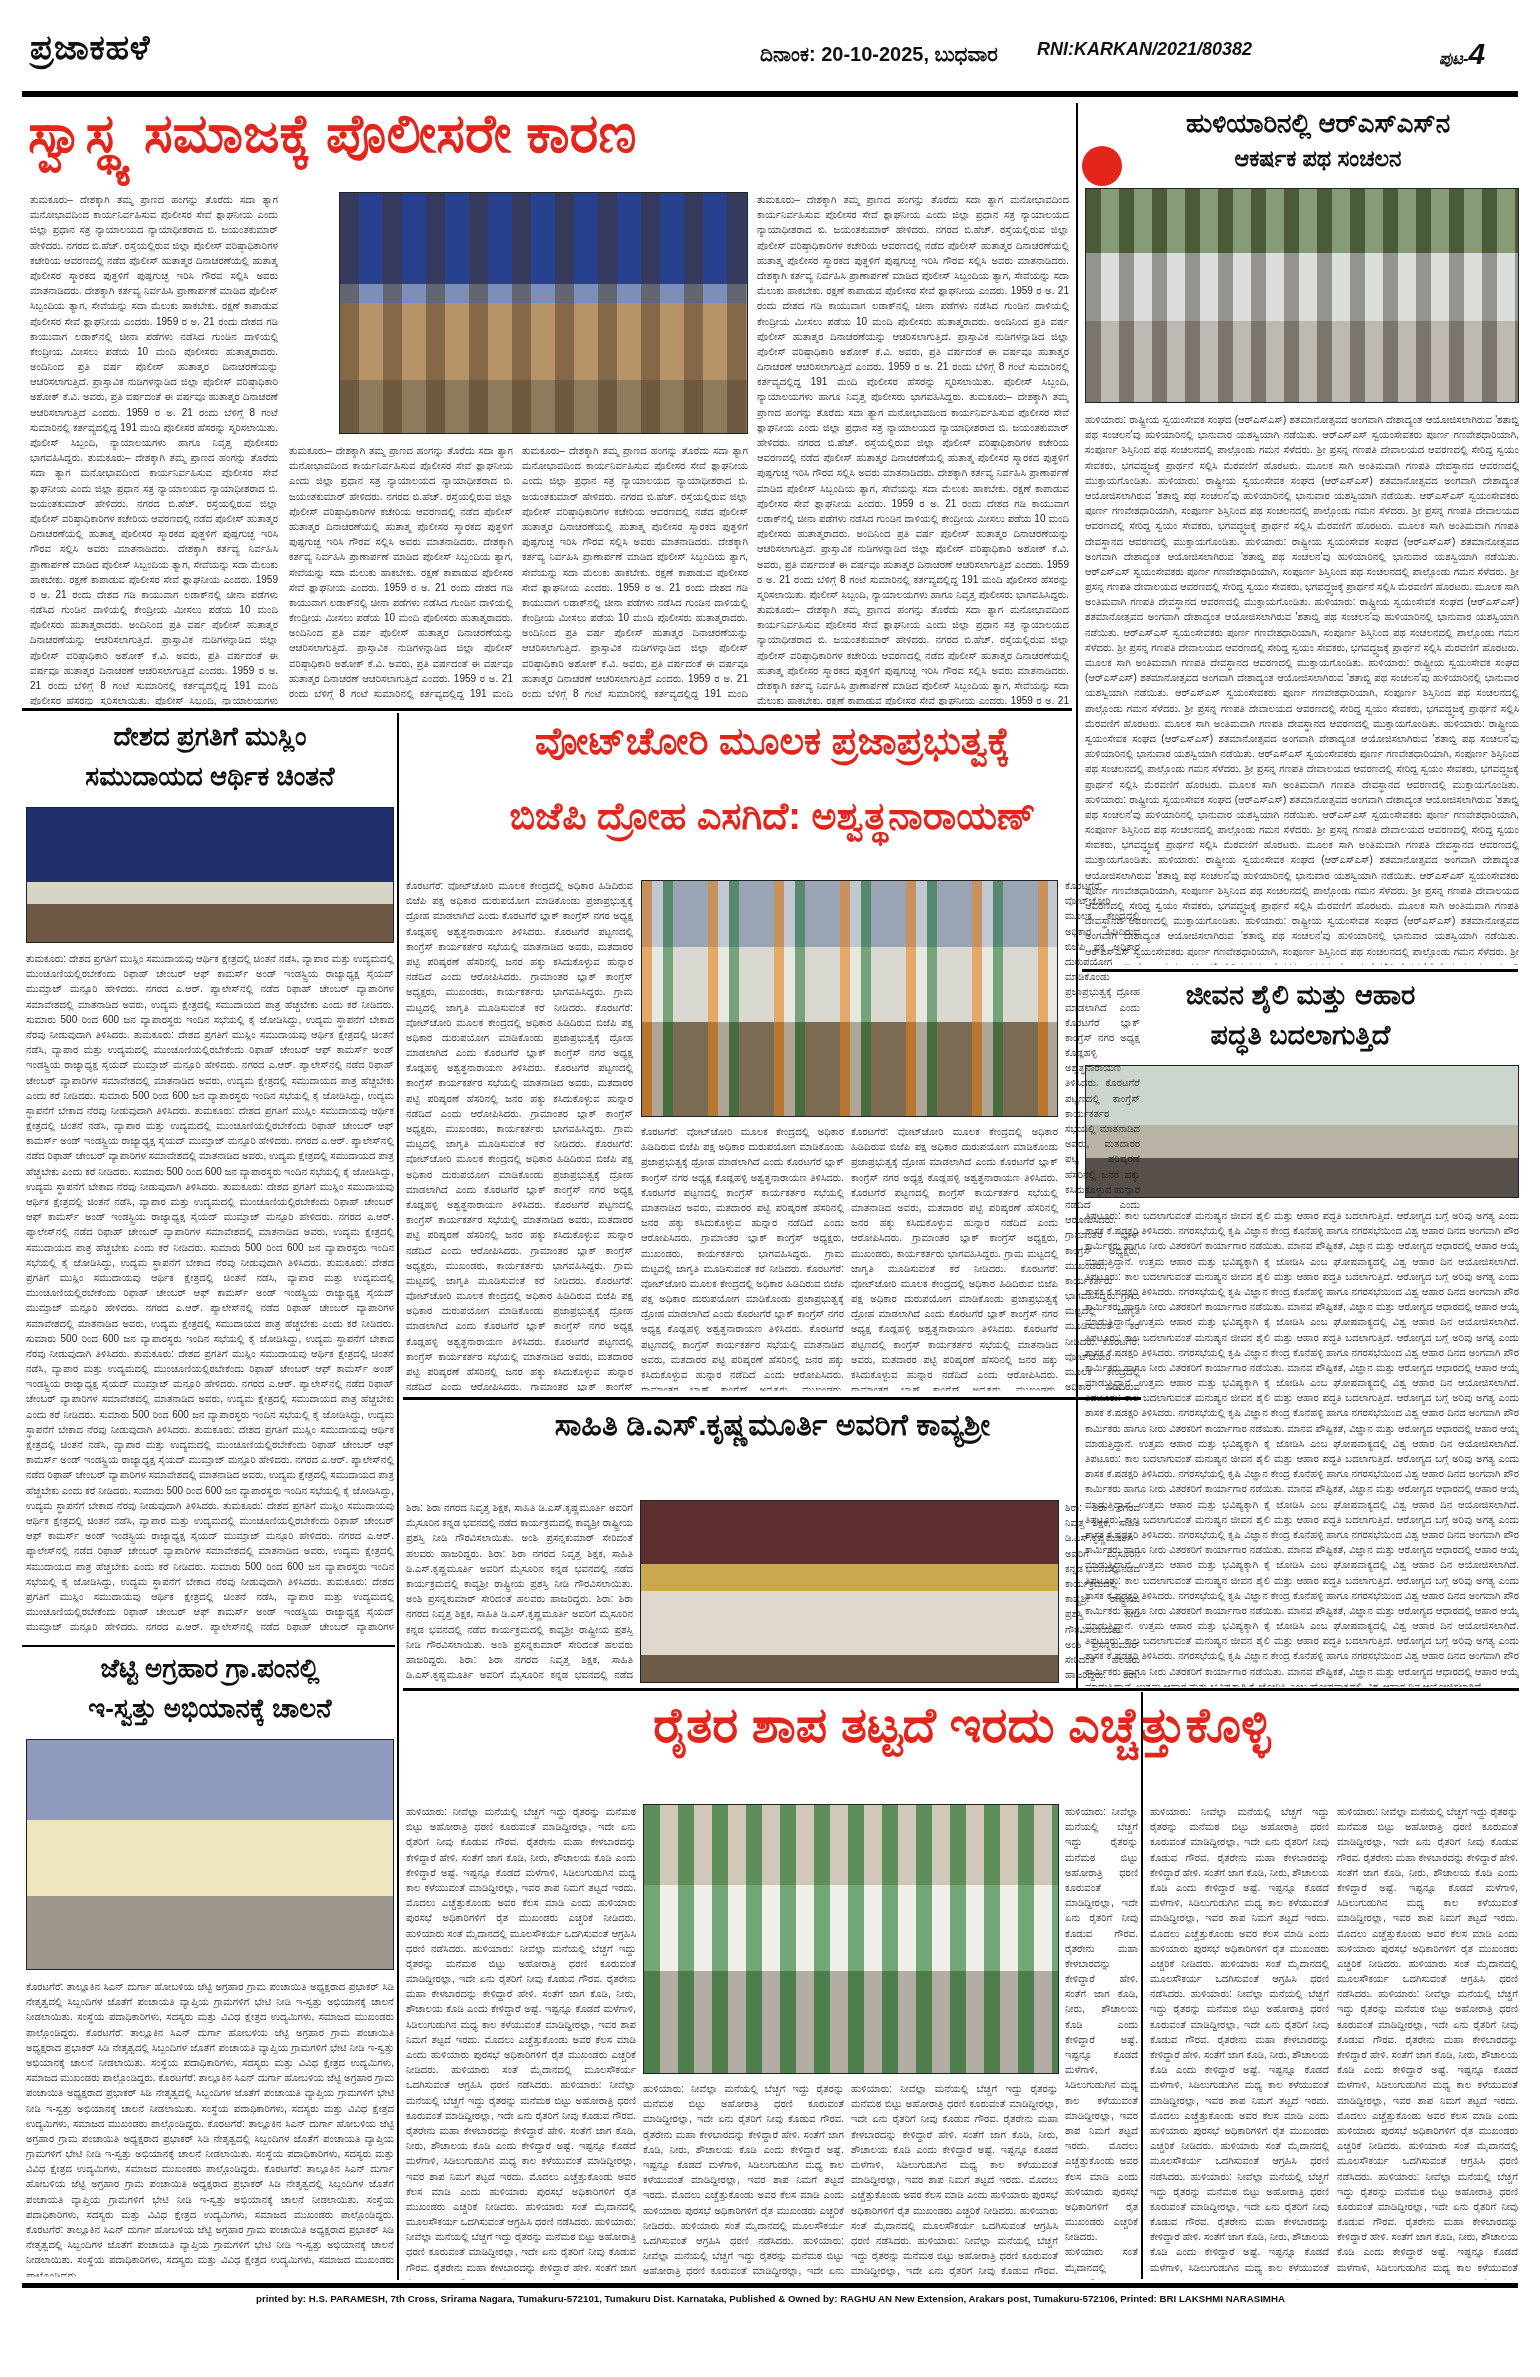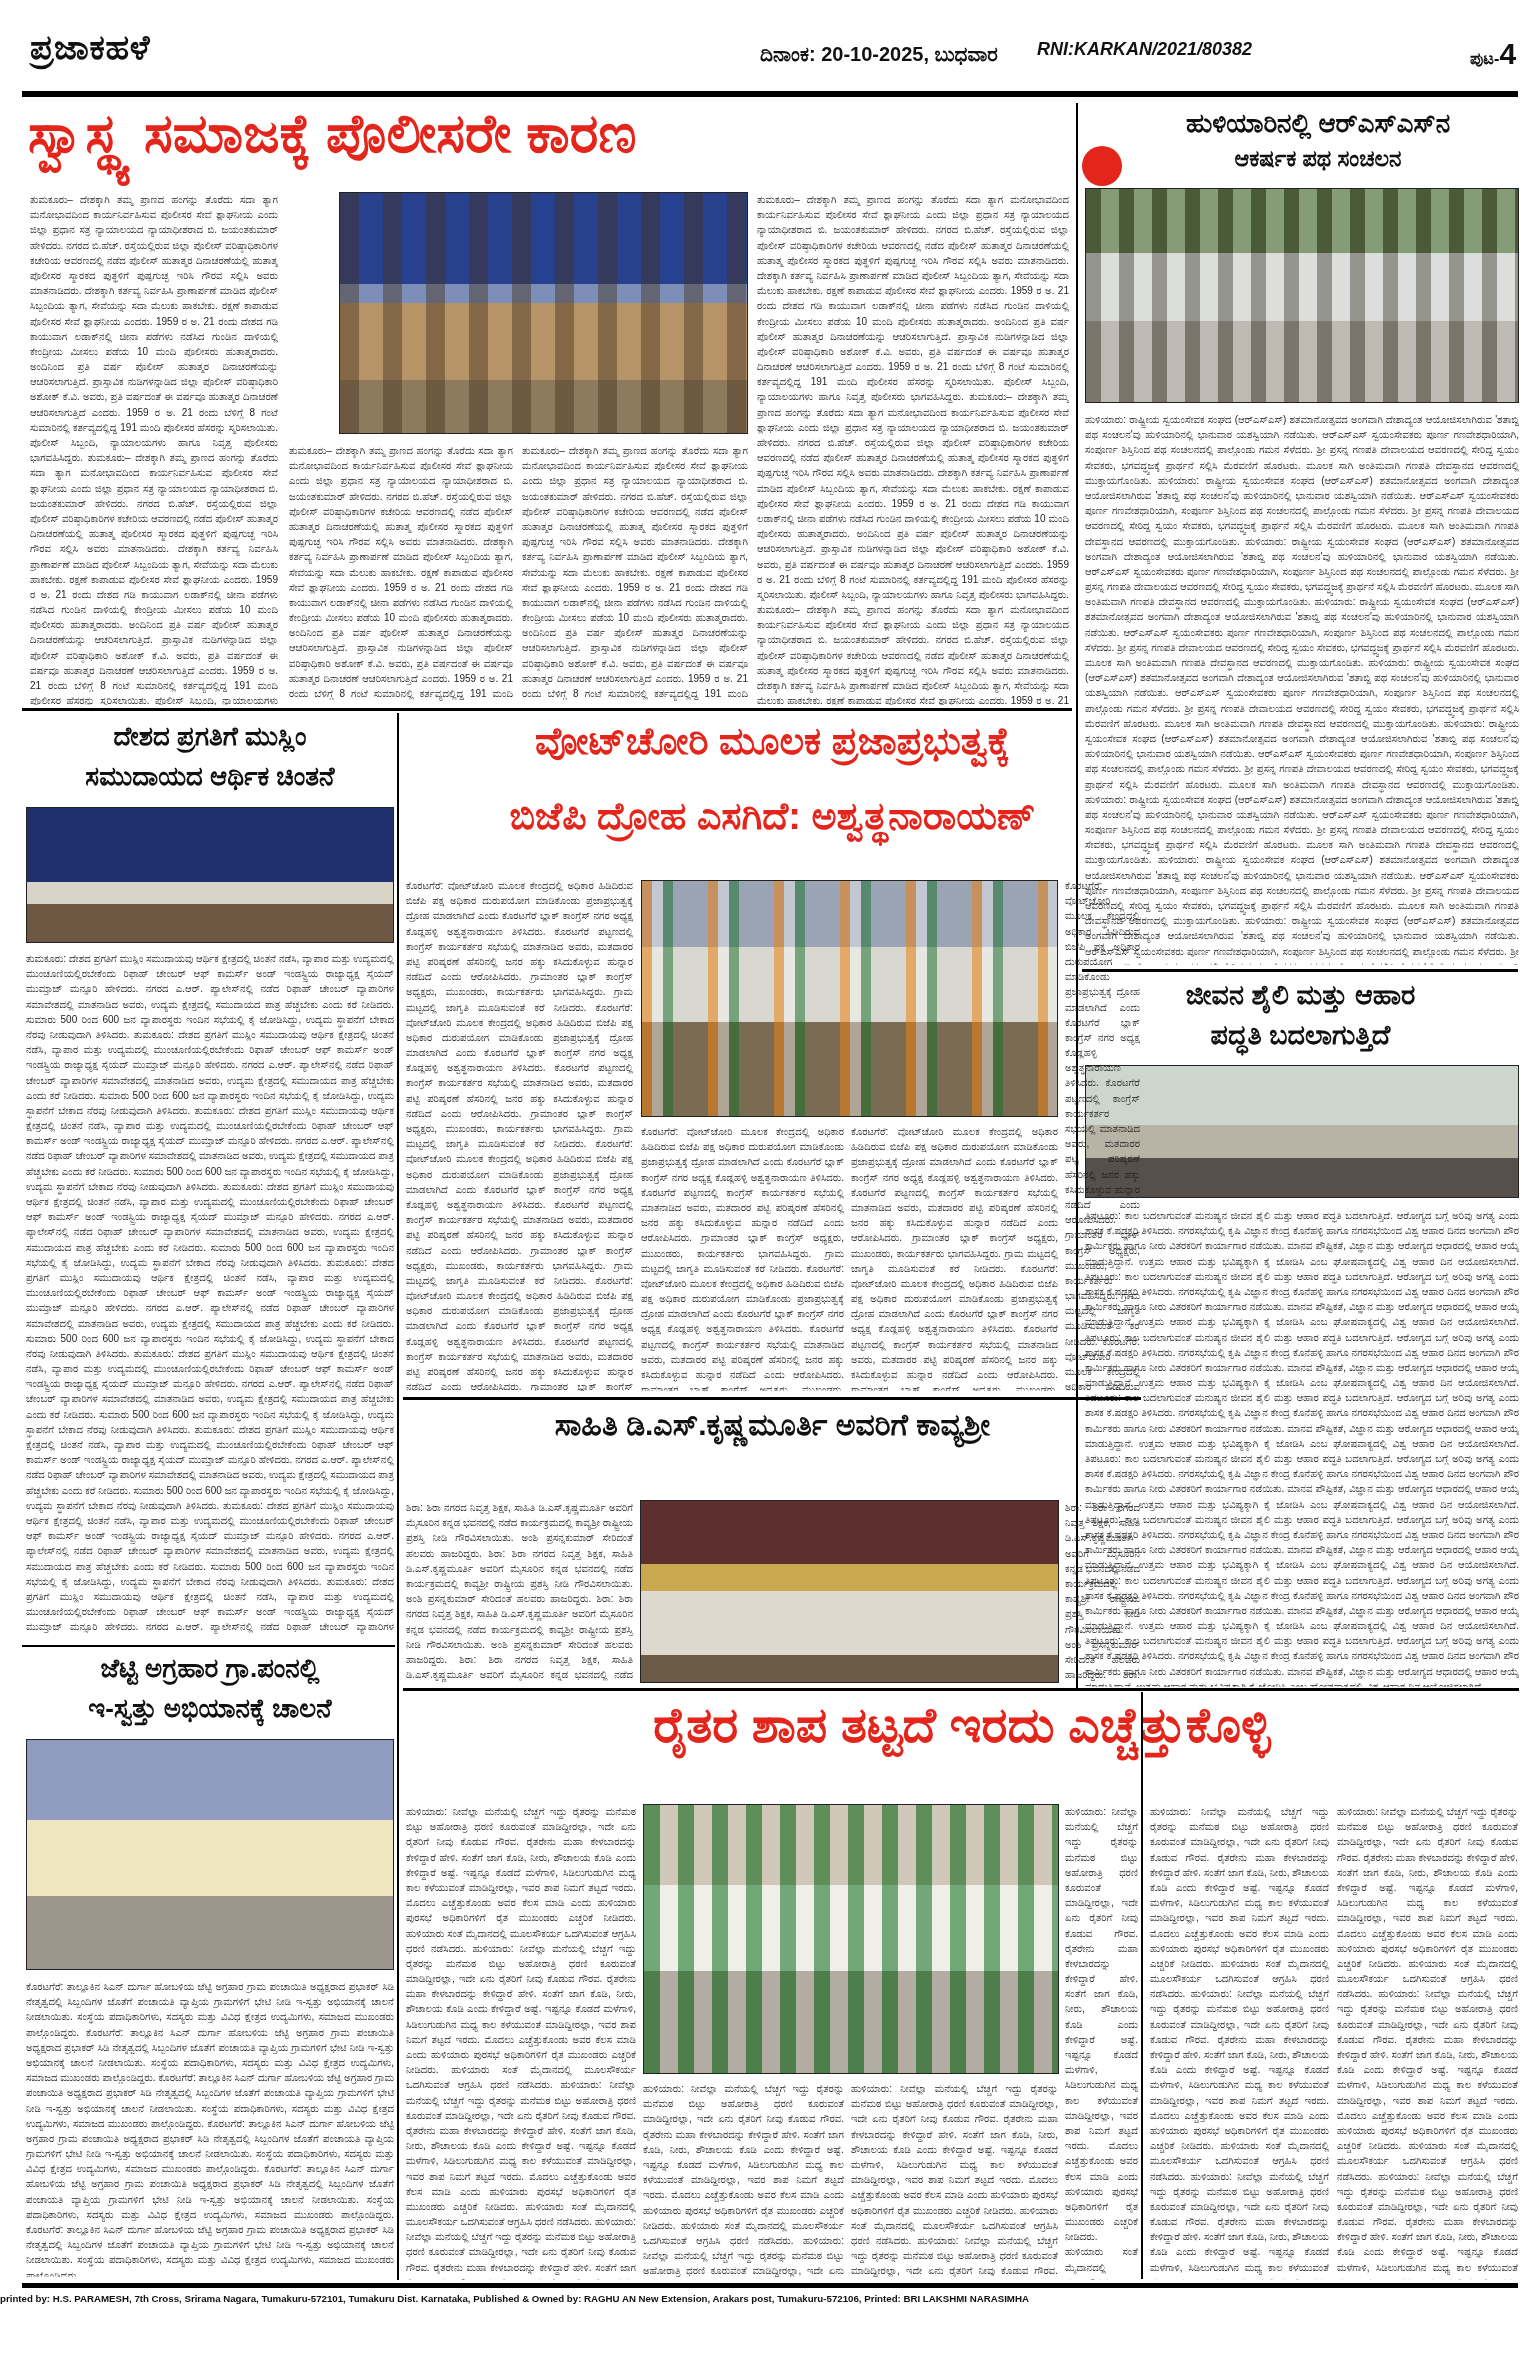--- a/index.html
+++ b/index.html
@@ -32,32 +32,32 @@
      linear-gradient(180deg,#5d2f2f 0 35%,#caa84f 35% 50%,#ded8ce 50% 85%,#6b5b47 85% 100%);}
   .photo-meeting{background:
      linear-gradient(180deg,#cdd6cc 0 45%,#b9b3a6 45% 70%,#57504a 70% 100%);}
   .photo-eswattu{background:
      linear-gradient(180deg,#8f9cc0 0 35%,#efe6c0 35% 68%,#9c968c 68% 100%);}
   .photo-farmers{background:
      linear-gradient(180deg,#b7aa92 0 30%,#e8e6dc 30% 62%,#8b8070 62% 100%);}
   .photo-farmers::after{content:"";position:absolute;inset:0;background:
      repeating-linear-gradient(90deg,rgba(35,125,52,.6) 0 16.4px,rgba(255,255,255,.35) 16.4px 34px);}
   .circle-logo{border-radius:50%;background:#e4251b;}
-  .footer-line{font-size:9.7px;font-weight:bold;text-align:left;width:100%;color:#111;}
+  .footer-line{font-size:9.7px;font-weight:bold;text-align:center;width:100%;color:#111;}
   .hdr{font-weight:bold;}
 </style>
 </head>
 <body>
 
 <div id="page">
 
   <div class="abs hdr" style="left:30px;top:28px;font-size:34px;letter-spacing:0.7px;">ಪ್ರಜಾಕಹಳೆ</div>
   <div class="abs hdr" style="left:760px;top:43px;font-size:20px;">ದಿನಾಂಕ: 20-10-2025, ಬುಧವಾರ</div>
   <div class="abs hdr" style="left:1037px;top:39px;font-size:18px;font-style:italic;">RNI:KARKAN/2021/80382</div>
-  <div class="abs" style="left:1470px;top:37px;">
+  <div class="abs" style="left:1439px;top:37px;font-style:italic;">
     <span style="font-size:16.4px;font-weight:bold;">ಪುಟ-</span><span style="font-size:30px;font-weight:bold;">4</span>
   </div>
   <div class="abs rule" style="left:22.4px;top:91px;width:1496px;height:6px;"></div>
 
   <div class="abs headline red" style="left:28px;top:103px;width:1044px;font-size:54px;">ಸ್ವಾಸ್ಥ್ಯ ಸಮಾಜಕ್ಕೆ ಪೊಲೀಸರೇ ಕಾರಣ</div>
 
   <div class="abs photo photo-police" style="left:339px;top:192px;width:409px;height:242px;"></div>
 
   <div class="abs bodytext" style="left:30px;top:192px;width:248px;height:513px;">ತುಮಕೂರು– ದೇಶಕ್ಕಾಗಿ ತಮ್ಮ ಪ್ರಾಣದ ಹಂಗನ್ನು ತೊರೆದು ಸದಾ ತ್ಯಾಗ ಮನೋಭಾವದಿಂದ ಕಾರ್ಯನಿರ್ವಹಿಸುವ ಪೊಲೀಸರ ಸೇವೆ ಶ್ಲಾಘನೀಯ ಎಂದು ಜಿಲ್ಲಾ ಪ್ರಧಾನ ಸತ್ರ ನ್ಯಾಯಾಲಯದ ನ್ಯಾಯಾಧೀಶರಾದ ಬಿ. ಜಯಂತಕುಮಾರ್ ಹೇಳಿದರು.   ನಗರದ ಬಿ.ಹೆಚ್. ರಸ್ತೆಯಲ್ಲಿರುವ ಜಿಲ್ಲಾ ಪೊಲೀಸ್ ವರಿಷ್ಠಾಧಿಕಾರಿಗಳ ಕಚೇರಿಯ ಆವರಣದಲ್ಲಿ ನಡೆದ ಪೊಲೀಸ್ ಹುತಾತ್ಮರ ದಿನಾಚರಣೆಯಲ್ಲಿ ಹುತಾತ್ಮ ಪೊಲೀಸರ ಸ್ಮಾರಕದ ಪುತ್ಥಳಿಗೆ ಪುಷ್ಪಗುಚ್ಛ ಇರಿಸಿ ಗೌರವ ಸಲ್ಲಿಸಿ ಅವರು ಮಾತನಾಡಿದರು.   ದೇಶಕ್ಕಾಗಿ ಕರ್ತವ್ಯ ನಿರ್ವಹಿಸಿ ಪ್ರಾಣಾರ್ಪಣೆ ಮಾಡಿದ ಪೊಲೀಸ್ ಸಿಬ್ಬಂದಿಯ ತ್ಯಾಗ, ಸೇವೆಯನ್ನು ಸದಾ ಮೆಲುಕು ಹಾಕಬೇಕು. ರಕ್ಷಣೆ ಕಾಪಾಡುವ ಪೊಲೀಸರ ಸೇವೆ ಶ್ಲಾಘನೀಯ ಎಂದರು.   1959 ರ ಅ. 21 ರಂದು ದೇಶದ ಗಡಿ ಕಾಯುವಾಗ ಲಡಾಕ್‌ನಲ್ಲಿ ಚೀನಾ ಪಡೆಗಳು ನಡೆಸಿದ ಗುಂಡಿನ ದಾಳಿಯಲ್ಲಿ ಕೇಂದ್ರೀಯ ಮೀಸಲು ಪಡೆಯ 10 ಮಂದಿ ಪೊಲೀಸರು ಹುತಾತ್ಮರಾದರು. ಅಂದಿನಿಂದ ಪ್ರತಿ ವರ್ಷ ಪೊಲೀಸ್ ಹುತಾತ್ಮರ ದಿನಾಚರಣೆಯನ್ನು ಆಚರಿಸಲಾಗುತ್ತಿದೆ.   ಪ್ರಾಸ್ತಾವಿಕ ನುಡಿಗಳನ್ನಾಡಿದ ಜಿಲ್ಲಾ ಪೊಲೀಸ್ ವರಿಷ್ಠಾಧಿಕಾರಿ ಅಶೋಕ್ ಕೆ.ವಿ. ಅವರು, ಪ್ರತಿ ವರ್ಷದಂತೆ ಈ ವರ್ಷವೂ ಹುತಾತ್ಮರ ದಿನಾಚರಣೆ ಆಚರಿಸಲಾಗುತ್ತಿದೆ ಎಂದರು.   1959 ರ ಅ. 21 ರಂದು ಬೆಳಿಗ್ಗೆ 8 ಗಂಟೆ ಸುಮಾರಿನಲ್ಲಿ ಕರ್ತವ್ಯದಲ್ಲಿದ್ದ 191 ಮಂದಿ ಪೊಲೀಸರ ಹೆಸರನ್ನು ಸ್ಮರಿಸಲಾಯಿತು. ಪೊಲೀಸ್ ಸಿಬ್ಬಂದಿ, ನ್ಯಾಯಾಲಯಗಳು ಹಾಗೂ ನಿವೃತ್ತ ಪೊಲೀಸರು ಭಾಗವಹಿಸಿದ್ದರು.   ತುಮಕೂರು– ದೇಶಕ್ಕಾಗಿ ತಮ್ಮ ಪ್ರಾಣದ ಹಂಗನ್ನು ತೊರೆದು ಸದಾ ತ್ಯಾಗ ಮನೋಭಾವದಿಂದ ಕಾರ್ಯನಿರ್ವಹಿಸುವ ಪೊಲೀಸರ ಸೇವೆ ಶ್ಲಾಘನೀಯ ಎಂದು ಜಿಲ್ಲಾ ಪ್ರಧಾನ ಸತ್ರ ನ್ಯಾಯಾಲಯದ ನ್ಯಾಯಾಧೀಶರಾದ ಬಿ. ಜಯಂತಕುಮಾರ್ ಹೇಳಿದರು.   ನಗರದ ಬಿ.ಹೆಚ್. ರಸ್ತೆಯಲ್ಲಿರುವ ಜಿಲ್ಲಾ ಪೊಲೀಸ್ ವರಿಷ್ಠಾಧಿಕಾರಿಗಳ ಕಚೇರಿಯ ಆವರಣದಲ್ಲಿ ನಡೆದ ಪೊಲೀಸ್ ಹುತಾತ್ಮರ ದಿನಾಚರಣೆಯಲ್ಲಿ ಹುತಾತ್ಮ ಪೊಲೀಸರ ಸ್ಮಾರಕದ ಪುತ್ಥಳಿಗೆ ಪುಷ್ಪಗುಚ್ಛ ಇರಿಸಿ ಗೌರವ ಸಲ್ಲಿಸಿ ಅವರು ಮಾತನಾಡಿದರು.   ದೇಶಕ್ಕಾಗಿ ಕರ್ತವ್ಯ ನಿರ್ವಹಿಸಿ ಪ್ರಾಣಾರ್ಪಣೆ ಮಾಡಿದ ಪೊಲೀಸ್ ಸಿಬ್ಬಂದಿಯ ತ್ಯಾಗ, ಸೇವೆಯನ್ನು ಸದಾ ಮೆಲುಕು ಹಾಕಬೇಕು. ರಕ್ಷಣೆ ಕಾಪಾಡುವ ಪೊಲೀಸರ ಸೇವೆ ಶ್ಲಾಘನೀಯ ಎಂದರು.   1959 ರ ಅ. 21 ರಂದು ದೇಶದ ಗಡಿ ಕಾಯುವಾಗ ಲಡಾಕ್‌ನಲ್ಲಿ ಚೀನಾ ಪಡೆಗಳು ನಡೆಸಿದ ಗುಂಡಿನ ದಾಳಿಯಲ್ಲಿ ಕೇಂದ್ರೀಯ ಮೀಸಲು ಪಡೆಯ 10 ಮಂದಿ ಪೊಲೀಸರು ಹುತಾತ್ಮರಾದರು. ಅಂದಿನಿಂದ ಪ್ರತಿ ವರ್ಷ ಪೊಲೀಸ್ ಹುತಾತ್ಮರ ದಿನಾಚರಣೆಯನ್ನು ಆಚರಿಸಲಾಗುತ್ತಿದೆ.   ಪ್ರಾಸ್ತಾವಿಕ ನುಡಿಗಳನ್ನಾಡಿದ ಜಿಲ್ಲಾ ಪೊಲೀಸ್ ವರಿಷ್ಠಾಧಿಕಾರಿ ಅಶೋಕ್ ಕೆ.ವಿ. ಅವರು, ಪ್ರತಿ ವರ್ಷದಂತೆ ಈ ವರ್ಷವೂ ಹುತಾತ್ಮರ ದಿನಾಚರಣೆ ಆಚರಿಸಲಾಗುತ್ತಿದೆ ಎಂದರು.   1959 ರ ಅ. 21 ರಂದು ಬೆಳಿಗ್ಗೆ 8 ಗಂಟೆ ಸುಮಾರಿನಲ್ಲಿ ಕರ್ತವ್ಯದಲ್ಲಿದ್ದ 191 ಮಂದಿ ಪೊಲೀಸರ ಹೆಸರನ್ನು ಸ್ಮರಿಸಲಾಯಿತು. ಪೊಲೀಸ್ ಸಿಬ್ಬಂದಿ, ನ್ಯಾಯಾಲಯಗಳು ಹಾಗೂ ನಿವೃತ್ತ ಪೊಲೀಸರು ಭಾಗವಹಿಸಿದ್ದರು.</div>
   <div class="abs bodytext" style="left:289px;top:443px;width:224px;height:262px;">ತುಮಕೂರು– ದೇಶಕ್ಕಾಗಿ ತಮ್ಮ ಪ್ರಾಣದ ಹಂಗನ್ನು ತೊರೆದು ಸದಾ ತ್ಯಾಗ ಮನೋಭಾವದಿಂದ ಕಾರ್ಯನಿರ್ವಹಿಸುವ ಪೊಲೀಸರ ಸೇವೆ ಶ್ಲಾಘನೀಯ ಎಂದು ಜಿಲ್ಲಾ ಪ್ರಧಾನ ಸತ್ರ ನ್ಯಾಯಾಲಯದ ನ್ಯಾಯಾಧೀಶರಾದ ಬಿ. ಜಯಂತಕುಮಾರ್ ಹೇಳಿದರು.   ನಗರದ ಬಿ.ಹೆಚ್. ರಸ್ತೆಯಲ್ಲಿರುವ ಜಿಲ್ಲಾ ಪೊಲೀಸ್ ವರಿಷ್ಠಾಧಿಕಾರಿಗಳ ಕಚೇರಿಯ ಆವರಣದಲ್ಲಿ ನಡೆದ ಪೊಲೀಸ್ ಹುತಾತ್ಮರ ದಿನಾಚರಣೆಯಲ್ಲಿ ಹುತಾತ್ಮ ಪೊಲೀಸರ ಸ್ಮಾರಕದ ಪುತ್ಥಳಿಗೆ ಪುಷ್ಪಗುಚ್ಛ ಇರಿಸಿ ಗೌರವ ಸಲ್ಲಿಸಿ ಅವರು ಮಾತನಾಡಿದರು.   ದೇಶಕ್ಕಾಗಿ ಕರ್ತವ್ಯ ನಿರ್ವಹಿಸಿ ಪ್ರಾಣಾರ್ಪಣೆ ಮಾಡಿದ ಪೊಲೀಸ್ ಸಿಬ್ಬಂದಿಯ ತ್ಯಾಗ, ಸೇವೆಯನ್ನು ಸದಾ ಮೆಲುಕು ಹಾಕಬೇಕು. ರಕ್ಷಣೆ ಕಾಪಾಡುವ ಪೊಲೀಸರ ಸೇವೆ ಶ್ಲಾಘನೀಯ ಎಂದರು.   1959 ರ ಅ. 21 ರಂದು ದೇಶದ ಗಡಿ ಕಾಯುವಾಗ ಲಡಾಕ್‌ನಲ್ಲಿ ಚೀನಾ ಪಡೆಗಳು ನಡೆಸಿದ ಗುಂಡಿನ ದಾಳಿಯಲ್ಲಿ ಕೇಂದ್ರೀಯ ಮೀಸಲು ಪಡೆಯ 10 ಮಂದಿ ಪೊಲೀಸರು ಹುತಾತ್ಮರಾದರು. ಅಂದಿನಿಂದ ಪ್ರತಿ ವರ್ಷ ಪೊಲೀಸ್ ಹುತಾತ್ಮರ ದಿನಾಚರಣೆಯನ್ನು ಆಚರಿಸಲಾಗುತ್ತಿದೆ.   ಪ್ರಾಸ್ತಾವಿಕ ನುಡಿಗಳನ್ನಾಡಿದ ಜಿಲ್ಲಾ ಪೊಲೀಸ್ ವರಿಷ್ಠಾಧಿಕಾರಿ ಅಶೋಕ್ ಕೆ.ವಿ. ಅವರು, ಪ್ರತಿ ವರ್ಷದಂತೆ ಈ ವರ್ಷವೂ ಹುತಾತ್ಮರ ದಿನಾಚರಣೆ ಆಚರಿಸಲಾಗುತ್ತಿದೆ ಎಂದರು.   1959 ರ ಅ. 21 ರಂದು ಬೆಳಿಗ್ಗೆ 8 ಗಂಟೆ ಸುಮಾರಿನಲ್ಲಿ ಕರ್ತವ್ಯದಲ್ಲಿದ್ದ 191 ಮಂದಿ ಪೊಲೀಸರ ಹೆಸರನ್ನು ಸ್ಮರಿಸಲಾಯಿತು. ಪೊಲೀಸ್ ಸಿಬ್ಬಂದಿ, ನ್ಯಾಯಾಲಯಗಳು ಹಾಗೂ ನಿವೃತ್ತ ಪೊಲೀಸರು ಭಾಗವಹಿಸಿದ್ದರು.</div>

